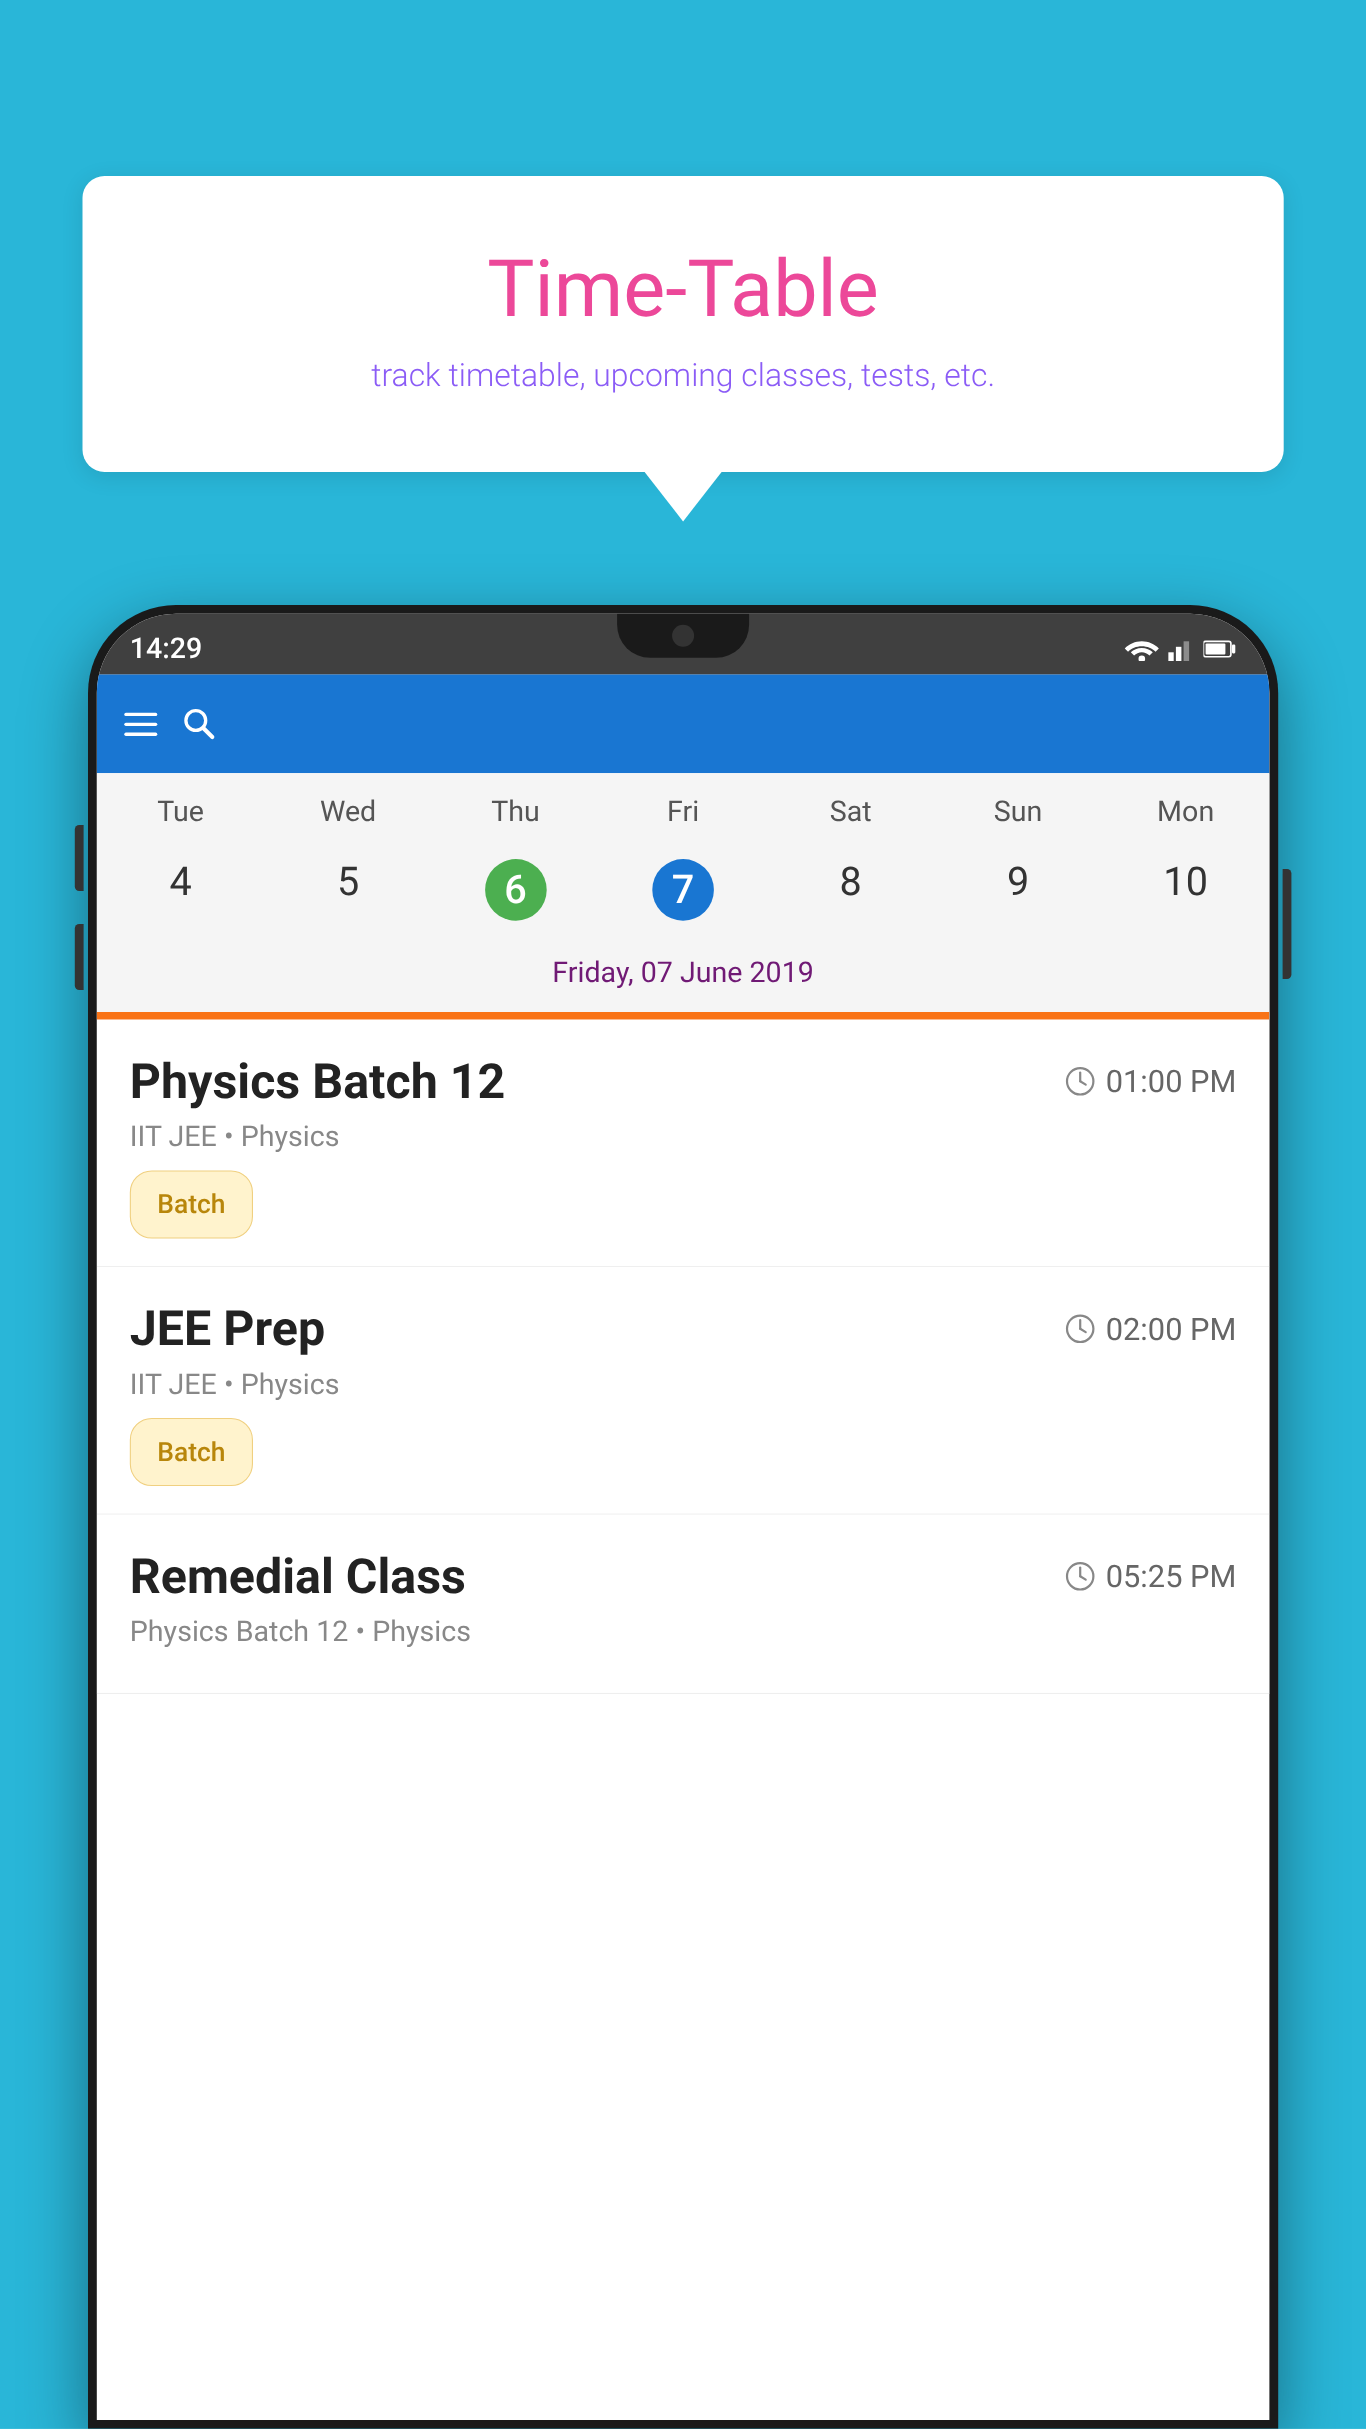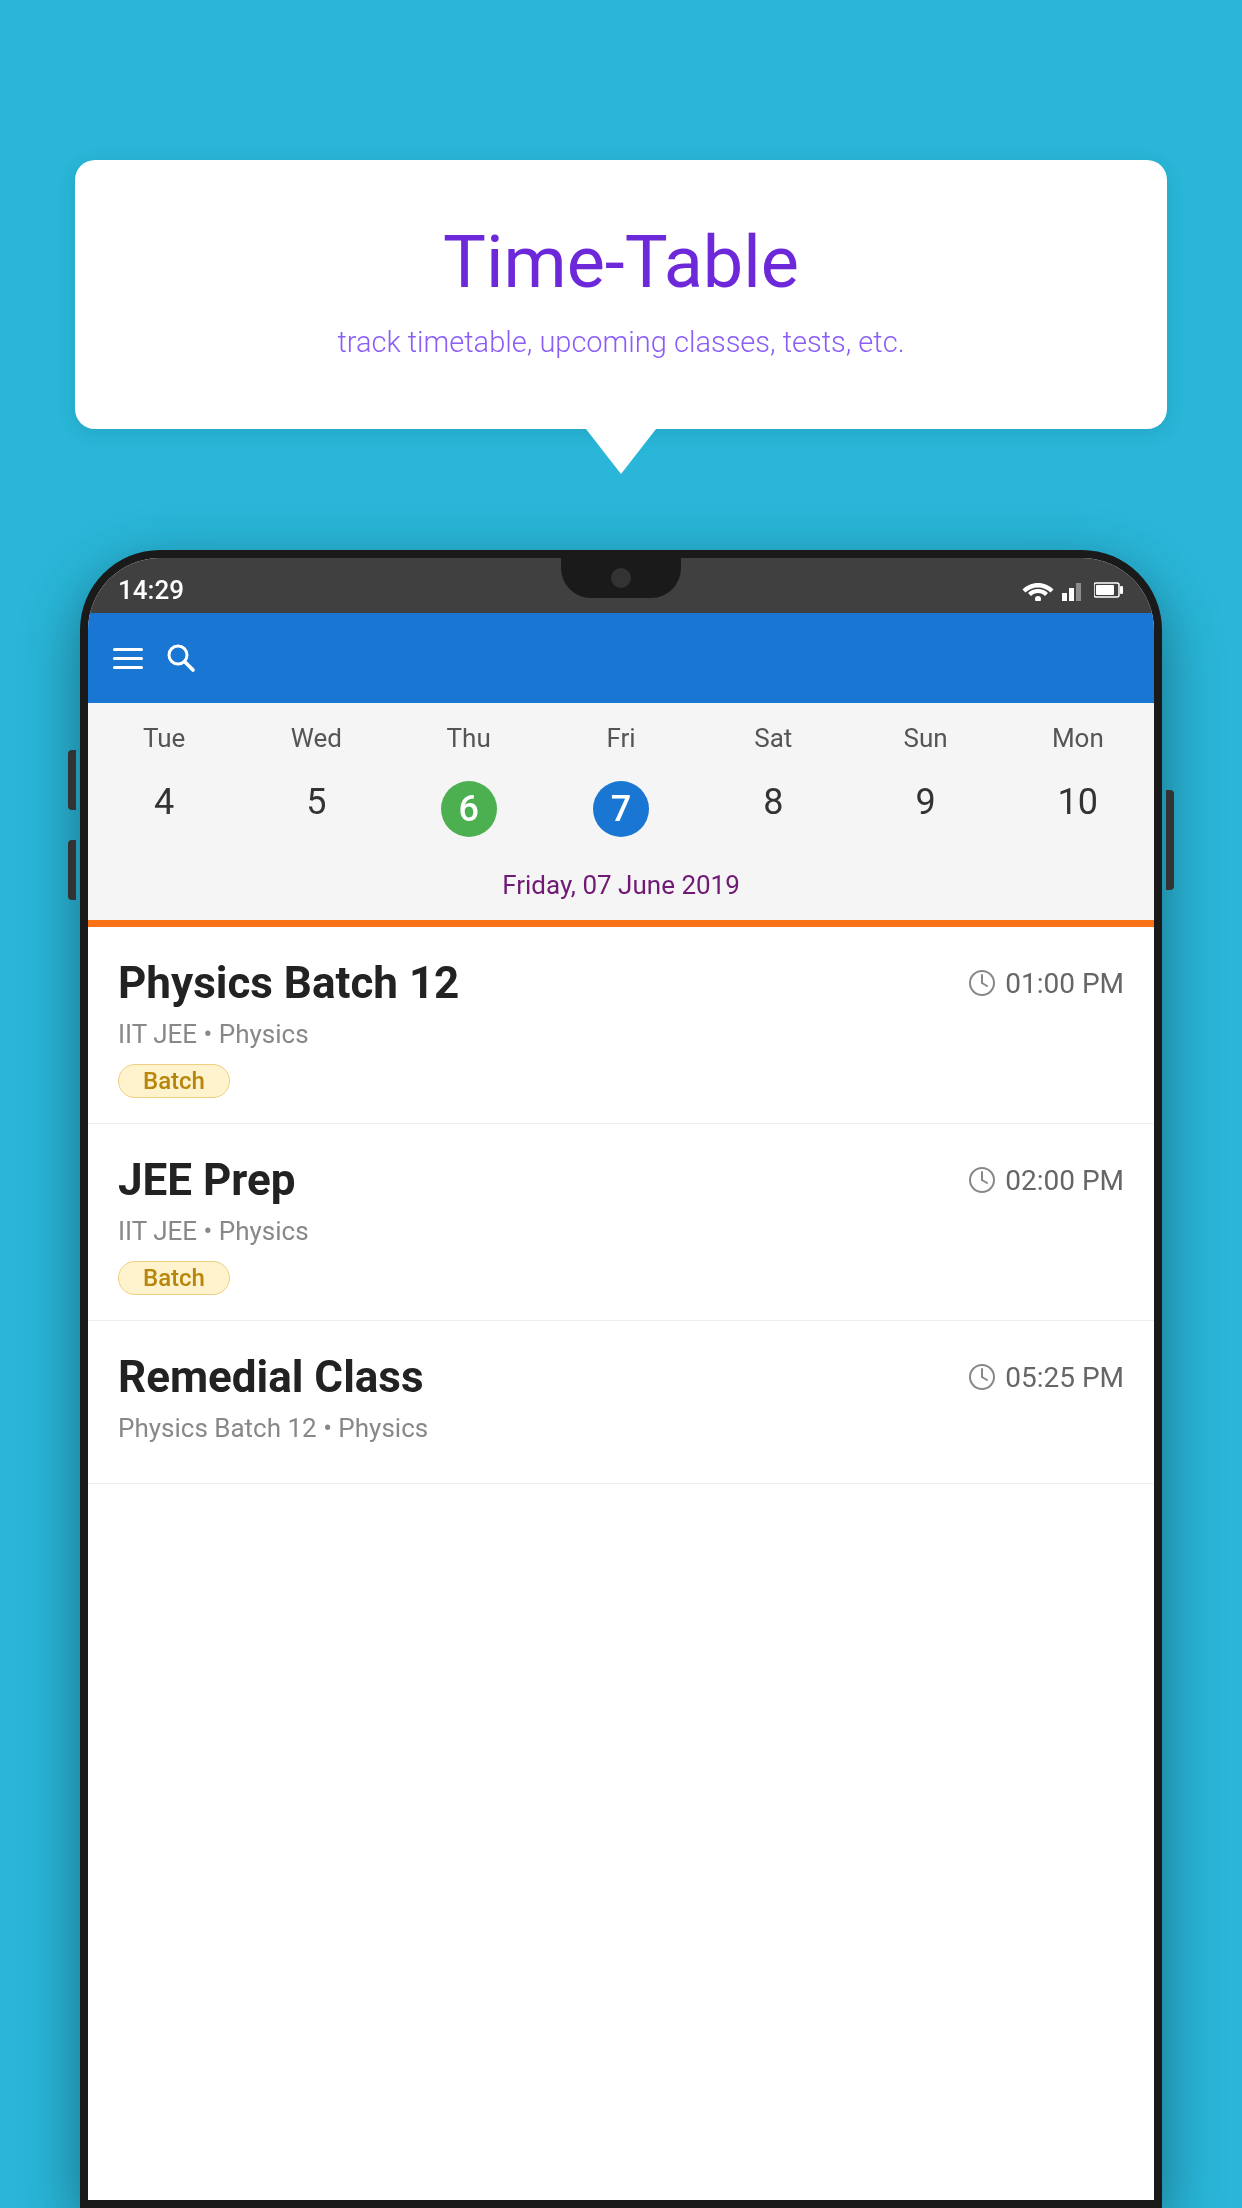--- a/index.html
+++ b/index.html
@@ -37,21 +37,21 @@
       bottom: -45px;
       left: 50%;
       transform: translateX(-50%);
       border-width: 45px 35px 0;
       border-style: solid;
       border-color: white transparent transparent;
     }
 
     .tooltip-title {
       font-size: 72px;
-      color: #6d28d9;
+      color: #ec4899;
       font-weight: 400;
       margin-bottom: 20px;
     }
 
     .tooltip-subtitle {
       font-size: 29px;
       color: #8b5cf6;
       font-weight: 300;
     }
 
@@ -277,21 +277,21 @@
       color: #888;
       margin-bottom: 15px;
     }
 
     .batch-badge {
       display: inline-block;
       background: #FFF3CD;
       color: #B8860B;
       border: 1px solid #F0D080;
       border-radius: 20px;
-      padding: 2px 24px;
+      padding: 16px 24px;
       font-size: 24px;
       font-weight: 500;
     }
 
     
     .search-svg {
       width: 36px;
       height: 36px;
     }
 

